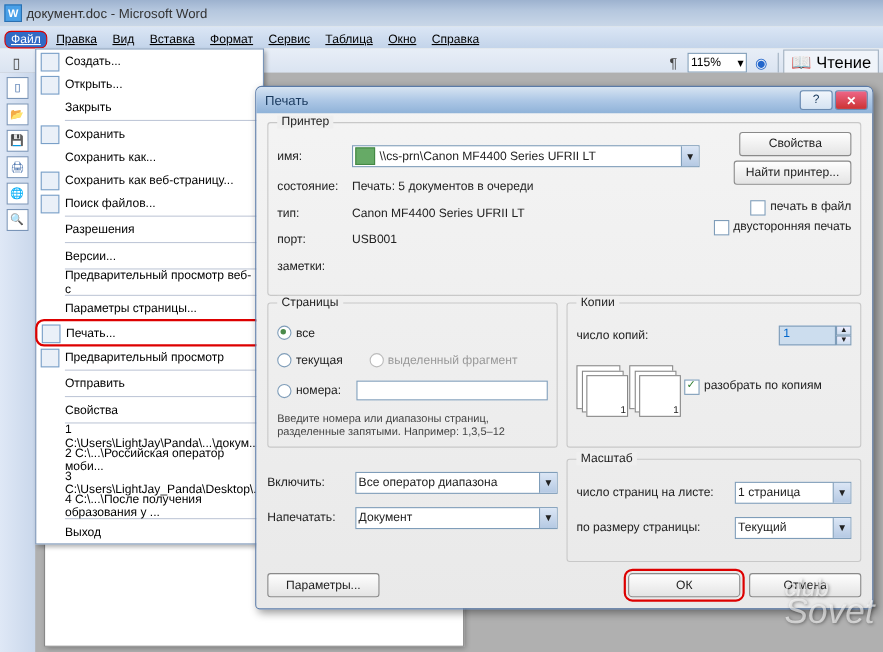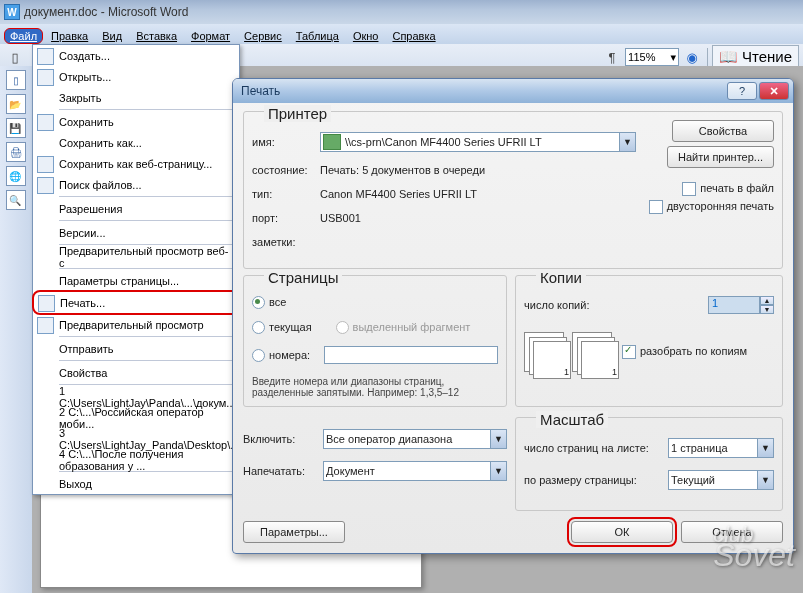--- a/index.html
+++ b/index.html
@@ -25,32 +25,32 @@
 .page{position:absolute;top:86px;left:40px;width:380px;height:500px;background:#fff;border:1px solid #888;box-shadow:2px 2px 5px rgba(0,0,0,.3)}
 
 
 .dialog{position:absolute;top:78px;left:232px;width:560px;background:linear-gradient(#f4f4f4,#e9e9e9);border:1px solid #5a7aa7;box-shadow:3px 3px 8px rgba(0,0,0,.4);border-radius:6px 6px 4px 4px}
 .dlg-title{height:24px;background:linear-gradient(#d7e4f2,#aec8e6 50%,#8fb2d8);border-radius:5px 5px 0 0;display:flex;align-items:center;padding:0 4px 0 8px;font-size:12px;color:#1a3a5e}
 .dlg-title .spacer{flex:1}
 .dlg-title .wbtn{width:28px;height:16px;margin-left:2px;background:linear-gradient(#f2f6fb,#d5e3f2);border:1px solid #6a8ab0;border-radius:3px;display:flex;align-items:center;justify-content:center;font-size:11px}
 .dlg-title .wbtn.close{background:linear-gradient(#e68,#c33);color:#fff;font-weight:bold}
 .dlg-body{padding:8px 10px 10px;font-size:11px;color:#222}
 .gbox{border:1px solid #c8c8c8;border-radius:3px;padding:8px 8px 8px;margin-bottom:6px;position:relative}
-.gbox .gtitle{position:absolute;top:-7px;left:20px;background:#efefef;padding:0 4px;font-size:15px}
+.gbox .gtitle{position:absolute;top:-7px;left:8px;background:#efefef;padding:0 4px;font-size:11px}
 .row{display:flex;align-items:center;margin:12px 0}
 .lbl{width:68px}
 .combo{height:18px;border:1px solid #7f9db9;background:#fff;display:flex;align-items:center;padding:0 2px;font-size:11px;flex:1;position:relative}
 .combo .arrow{position:absolute;right:0;top:0;bottom:0;width:15px;background:linear-gradient(#dbe6f5,#b5c9e3);border-left:1px solid #7f9db9;display:flex;align-items:center;justify-content:center;font-size:9px}
 .combo .picon{width:16px;height:14px;background:#6a6;border:1px solid #484;margin-right:4px}
 .btn{height:20px;padding:0 10px;background:linear-gradient(#fefefe,#e4e4e4);border:1px solid #8a8a8a;border-radius:3px;display:inline-flex;align-items:center;justify-content:center;font-size:11px;min-width:80px}
 .btn.primary{outline:2px solid #d00;outline-offset:2px;border-radius:4px}
 .chk{display:flex;align-items:flex-start;gap:4px}
 .chk .box{width:12px;height:12px;border:1px solid #7f9db9;background:#fff}
 .chk .box.on::after{content:"✓";font-size:10px;color:#2a7a2a;display:block;margin-top:-2px;margin-left:1px}
-.rad{display:flex;align-items:flex-start;gap:4px;margin-right:14px}
+.rad{display:flex;align-items:center;gap:4px;margin-right:14px}
 .rad .dot{width:11px;height:11px;border:1px solid #7f9db9;border-radius:50%;background:#fff;position:relative}
 .rad .dot.on::after{content:"";position:absolute;top:2px;left:2px;width:5px;height:5px;border-radius:50%;background:#4a8a4a}
 .rad.disabled{color:#999}
 .rad.disabled .dot{border-color:#bbb}
 .txt{height:16px;border:1px solid #7f9db9;background:#fff;padding:0 3px;flex:1}
 .spin{display:flex}
 .spin .txt{width:44px;flex:none;color:#06c;background:#cde}
 .spin .sbtn{width:14px;display:flex;flex-direction:column}
 .spin .sbtn div{flex:1;border:1px solid #7f9db9;background:linear-gradient(#eef,#cde);font-size:7px;display:flex;align-items:center;justify-content:center}
 .collate{display:flex;gap:8px;margin:6px 0}

